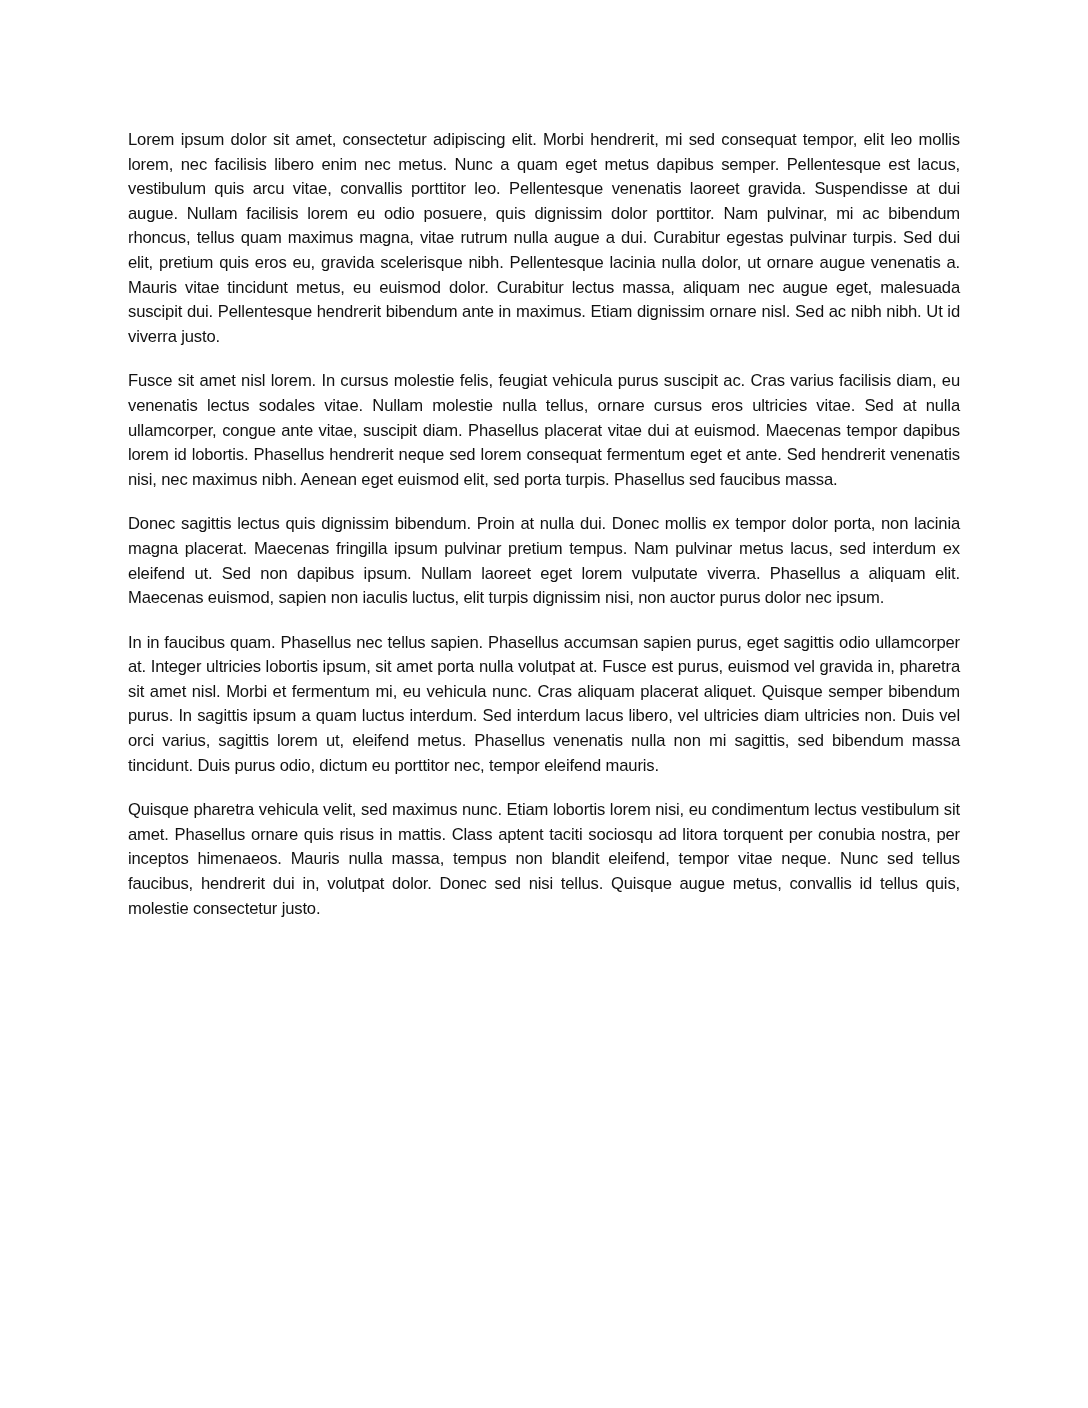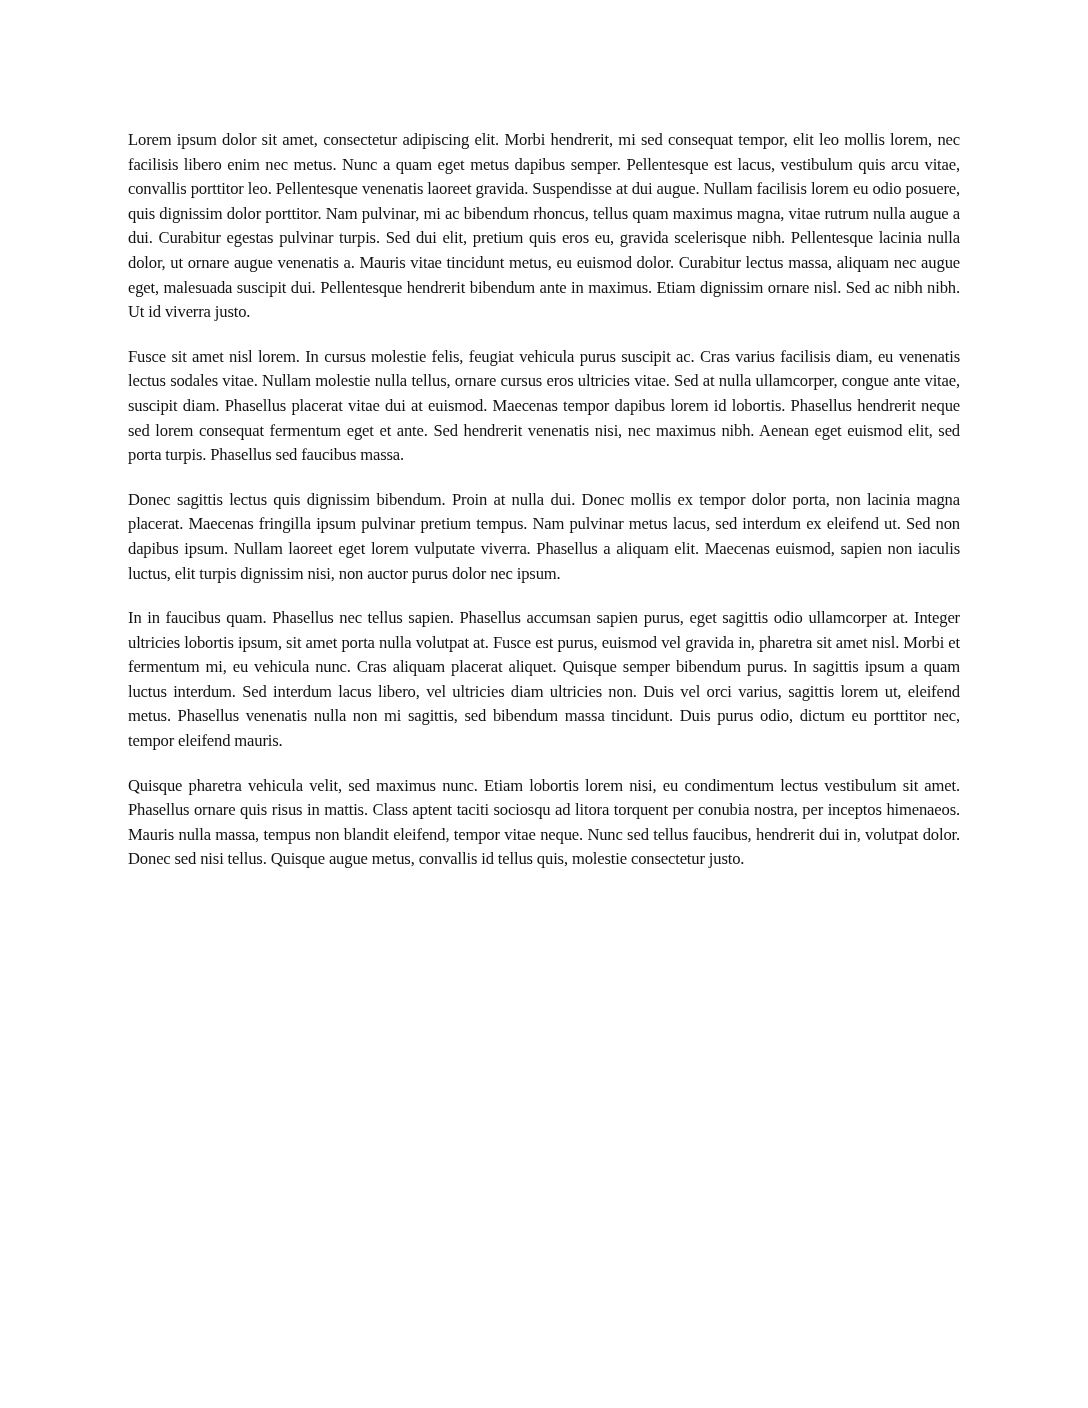--- a/index.html
+++ b/index.html
@@ -11,21 +11,21 @@
       width: 1088px;
       height: 1408px;
       position: relative;
       overflow: hidden;
     }
     .page {
       position: absolute;
       left: 128px;
       top: 128px;
       width: 832px;
-      font-family: Liberation Serif, serif;
+      font-family: Liberation Sans, sans-serif;
       font-size: 16.6px;
       line-height: 24.6px;
       color: #111111;
     }
     .page p {
       margin: 0 0 20px 0;
       text-align: justify;
       letter-spacing: -0.15px;
     }
   </style>

